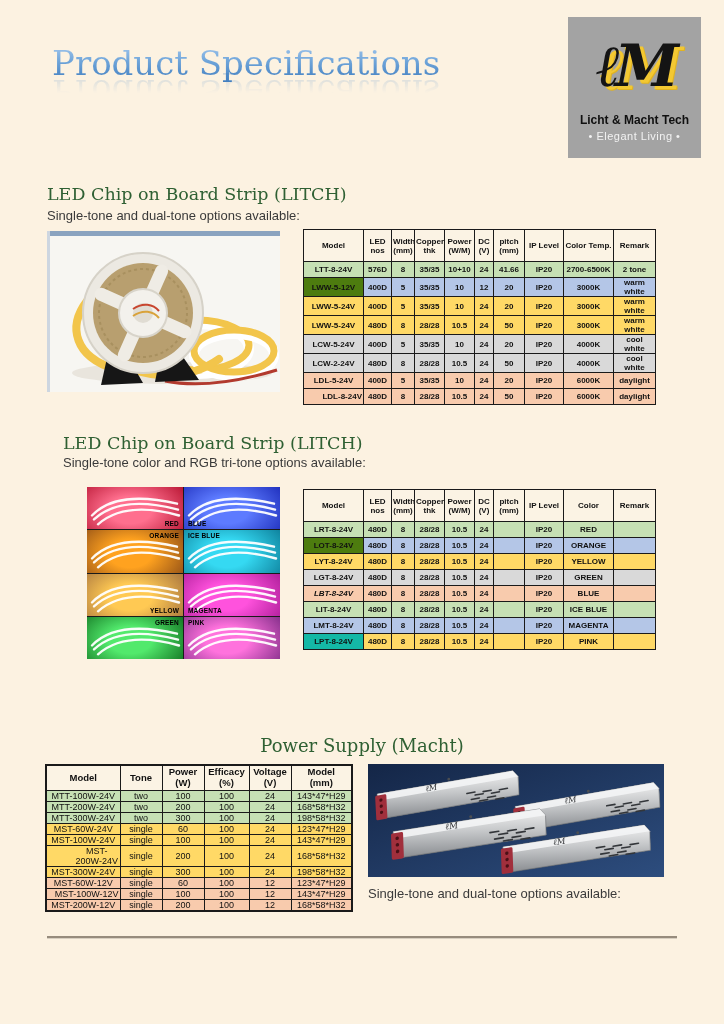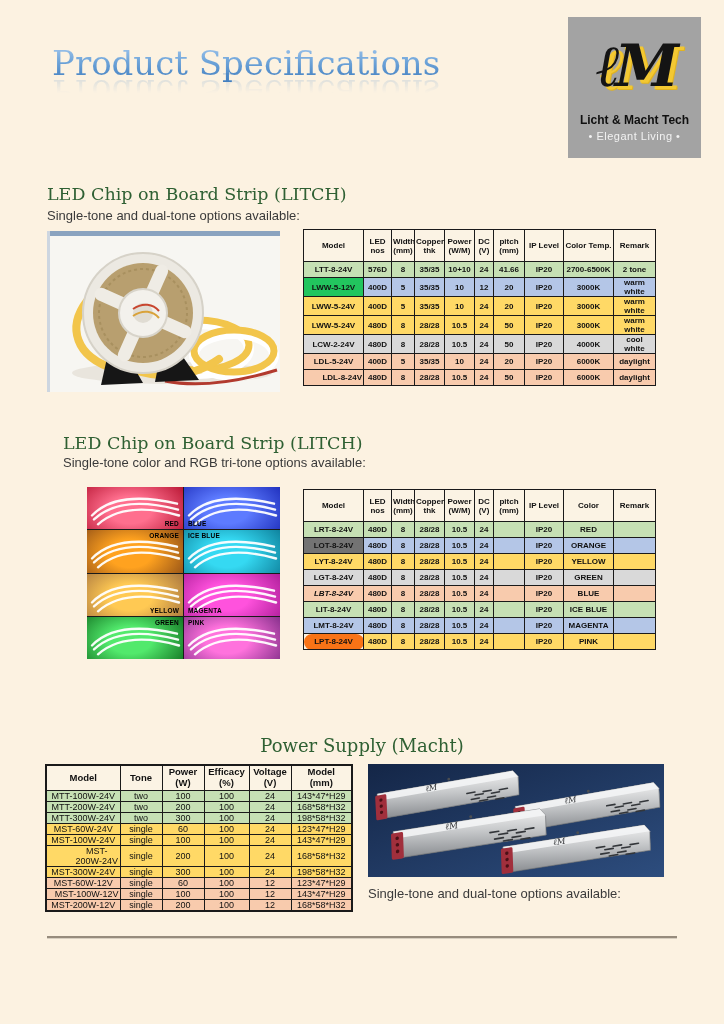--- a/index.html
+++ b/index.html
@@ -176,21 +176,21 @@
           <td style="background: rgb(198, 224, 180);">8</td>
           <td style="background: rgb(198, 224, 180);">35/35</td>
           <td style="background: rgb(198, 224, 180);">10+10</td>
           <td style="background: rgb(198, 224, 180);">24</td>
           <td style="background: rgb(198, 224, 180);">41.66</td>
           <td style="background: rgb(198, 224, 180);">IP20</td>
           <td style="background: rgb(198, 224, 180);">2700-6500K</td>
           <td style="background: rgb(198, 224, 180);">2 tone</td>
         </tr>
         <tr>
-          <td style="background: #22c55e;">LWW-5-12V</td>
+          <td style="background: #4d7c0f;">LWW-5-12V</td>
           <td style="background: rgb(180, 198, 231);">400D</td>
           <td style="background: rgb(180, 198, 231);">5</td>
           <td style="background: rgb(180, 198, 231);">35/35</td>
           <td style="background: rgb(180, 198, 231);">10</td>
           <td style="background: rgb(180, 198, 231);">12</td>
           <td style="background: rgb(180, 198, 231);">20</td>
           <td style="background: rgb(180, 198, 231);">IP20</td>
           <td style="background: rgb(180, 198, 231);">3000K</td>
           <td style="background: rgb(180, 198, 231);">warm white</td>
         </tr>
@@ -210,20 +210,32 @@
           <td style="background: rgb(255, 217, 102);">LWW-5-24V</td>
           <td style="background: rgb(255, 217, 102);">480D</td>
           <td style="background: rgb(255, 217, 102);">8</td>
           <td style="background: rgb(255, 217, 102);">28/28</td>
           <td style="background: rgb(255, 217, 102);">10.5</td>
           <td style="background: rgb(255, 217, 102);">24</td>
           <td style="background: rgb(255, 217, 102);">50</td>
           <td style="background: rgb(255, 217, 102);">IP20</td>
           <td style="background: rgb(255, 217, 102);">3000K</td>
           <td style="background: rgb(255, 217, 102);">warm white</td>
+        </tr>
+        <tr>
+          <td style="background: rgb(217, 217, 217);">LCW-5-24V</td>
+          <td style="background: rgb(217, 217, 217);">400D</td>
+          <td style="background: rgb(217, 217, 217);">5</td>
+          <td style="background: rgb(217, 217, 217);">35/35</td>
+          <td style="background: rgb(217, 217, 217);">10</td>
+          <td style="background: rgb(217, 217, 217);">24</td>
+          <td style="background: rgb(217, 217, 217);">20</td>
+          <td style="background: rgb(217, 217, 217);">IP20</td>
+          <td style="background: rgb(217, 217, 217);">4000K</td>
+          <td style="background: rgb(217, 217, 217);">cool white</td>
         </tr>
         <tr>
           <td style="background: rgb(217, 217, 217);">LCW-2-24V</td>
           <td style="background: rgb(217, 217, 217);">480D</td>
           <td style="background: rgb(217, 217, 217);">8</td>
           <td style="background: rgb(217, 217, 217);">28/28</td>
           <td style="background: rgb(217, 217, 217);">10.5</td>
           <td style="background: rgb(217, 217, 217);">24</td>
           <td style="background: rgb(217, 217, 217);">50</td>
           <td style="background: rgb(217, 217, 217);">IP20</td>
@@ -355,21 +367,21 @@
           <td style="background: rgb(198, 224, 180);">8</td>
           <td style="background: rgb(198, 224, 180);">28/28</td>
           <td style="background: rgb(198, 224, 180);">10.5</td>
           <td style="background: rgb(198, 224, 180);">24</td>
           <td style="background: rgb(198, 224, 180);"></td>
           <td style="background: rgb(198, 224, 180);">IP20</td>
           <td style="background: rgb(198, 224, 180);">RED</td>
           <td style="background: rgb(198, 224, 180);"></td>
         </tr>
         <tr>
-          <td style="background: #737373;">LOT-8-24V</td>
+          <td style="background: #4d7c0f;">LOT-8-24V</td>
           <td style="background: rgb(180, 198, 231);">480D</td>
           <td style="background: rgb(180, 198, 231);">8</td>
           <td style="background: rgb(180, 198, 231);">28/28</td>
           <td style="background: rgb(180, 198, 231);">10.5</td>
           <td style="background: rgb(180, 198, 231);">24</td>
           <td style="background: rgb(180, 198, 231);"></td>
           <td style="background: rgb(180, 198, 231);">IP20</td>
           <td style="background: rgb(180, 198, 231);">ORANGE</td>
           <td style="background: rgb(180, 198, 231);"></td>
         </tr>
@@ -427,21 +439,21 @@
           <td style="background: rgb(180, 198, 231);">8</td>
           <td style="background: rgb(180, 198, 231);">28/28</td>
           <td style="background: rgb(180, 198, 231);">10.5</td>
           <td style="background: rgb(180, 198, 231);">24</td>
           <td style="background: rgb(180, 198, 231);"></td>
           <td style="background: rgb(180, 198, 231);">IP20</td>
           <td style="background: rgb(180, 198, 231);">MAGENTA</td>
           <td style="background: rgb(180, 198, 231);"></td>
         </tr>
         <tr>
-          <td style="background: #f97316; border-radius: 8px;">LPT-8-24V</td>
+          <td style="background: #14b8a6;">LPT-8-24V</td>
           <td style="background: rgb(255, 217, 102);">480D</td>
           <td style="background: rgb(255, 217, 102);">8</td>
           <td style="background: rgb(255, 217, 102);">28/28</td>
           <td style="background: rgb(255, 217, 102);">10.5</td>
           <td style="background: rgb(255, 217, 102);">24</td>
           <td style="background: rgb(255, 217, 102);"></td>
           <td style="background: rgb(255, 217, 102);">IP20</td>
           <td style="background: rgb(255, 217, 102);">PINK</td>
           <td style="background: rgb(255, 217, 102);"></td>
         </tr>

